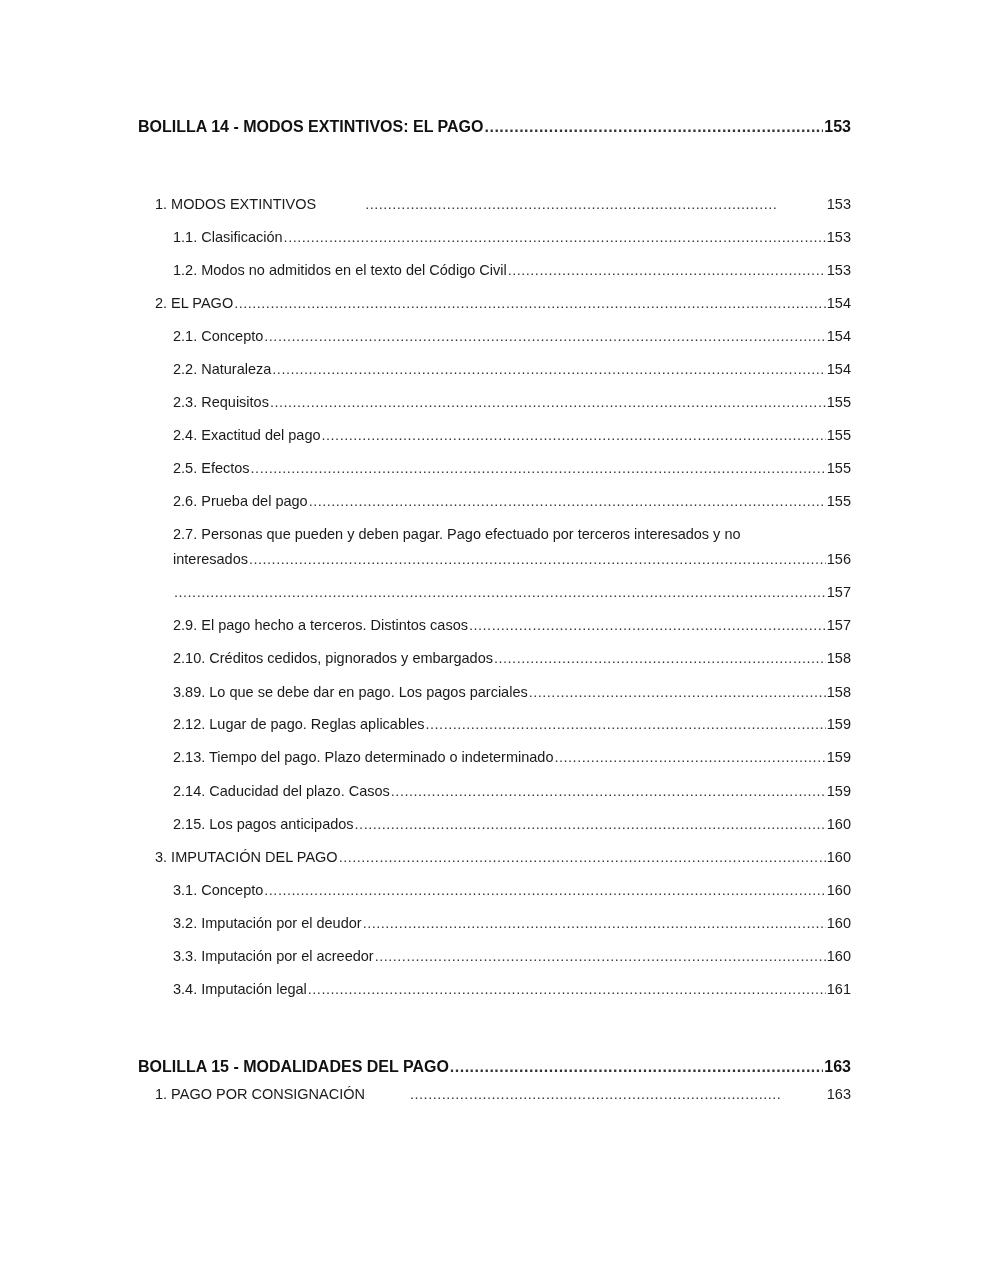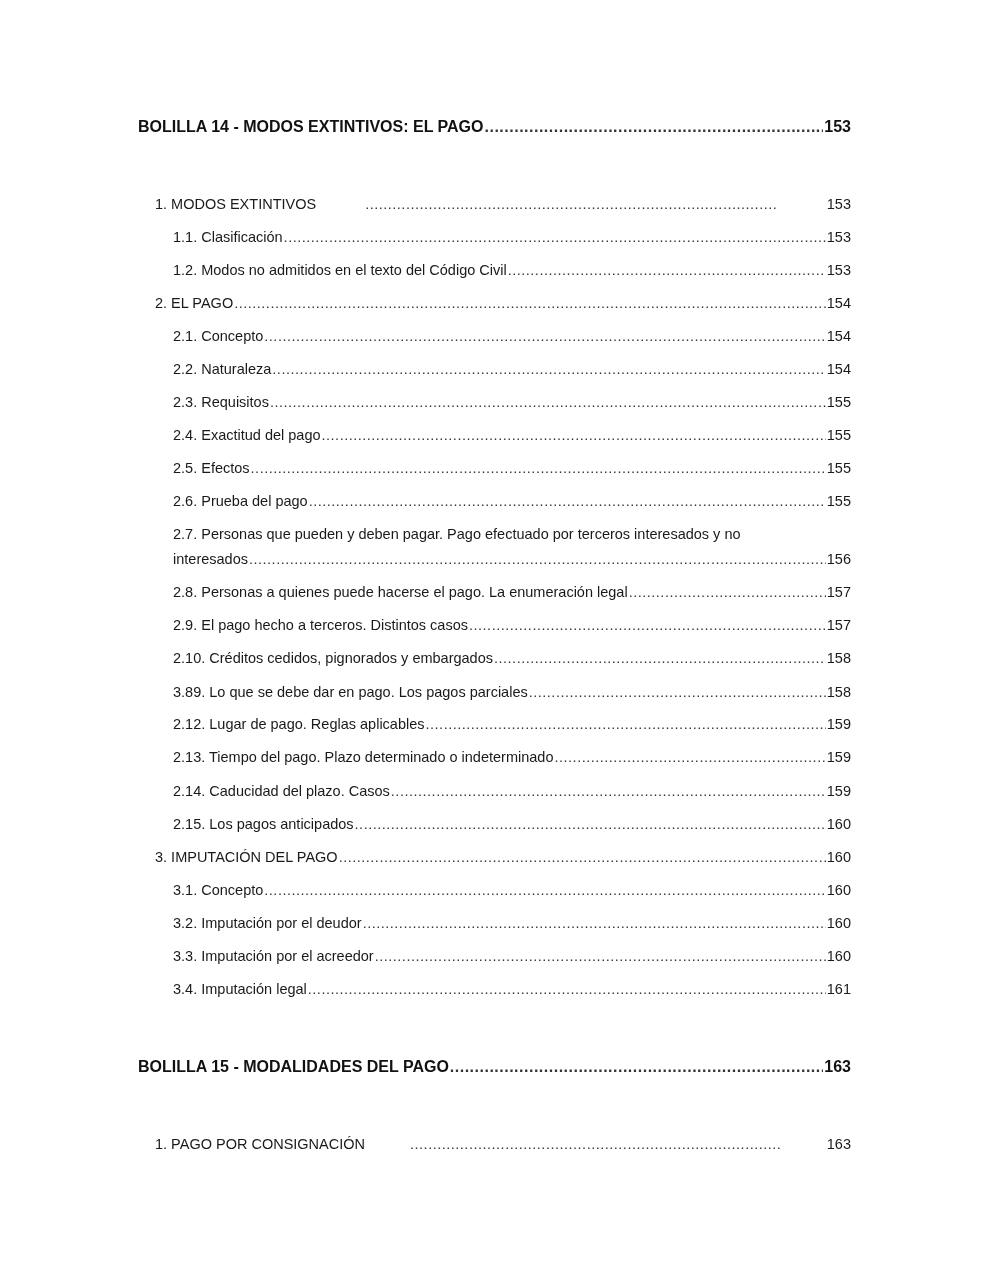--- a/index.html
+++ b/index.html
@@ -152,21 +152,20 @@
   <div class="toc-entry level2 wrapped" style="top:524px;">
     <span class="line1">2.7. Personas que pueden y deben pagar. Pago efectuado por terceros interesados y no</span>
     <div class="line2">
       <span class="label">interesados</span>
       <span class="dots"></span>
       <span class="page-num">156</span>
     </div>
   </div>
 
   <div class="toc-entry level2" style="top:582px;">
-    <span class="label">2.8. Personas a quienes puede hacerse el pago. La enumeración legal</span>
     <span class="dots"></span>
     <span class="page-num">157</span>
   </div>
 
   <div class="toc-entry level2" style="top:615px;">
     <span class="label">2.9. El pago hecho a terceros. Distintos casos</span>
     <span class="dots"></span>
     <span class="page-num">157</span>
   </div>
 
@@ -235,19 +234,19 @@
     <span class="dots"></span>
     <span class="page-num">161</span>
   </div>
 
   <div class="toc-entry bolilla" style="top:1056px;">
     <span class="label">BOLILLA 15 - MODALIDADES DEL PAGO</span>
     <span class="dots"></span>
     <span class="page-num">163</span>
   </div>
 
-  <div class="toc-entry level1" style="top:1134px;gap:44px;">
+  <div class="toc-entry level1" style="top:1084px;gap:44px;">
     <span class="label">1. PAGO POR CONSIGNACIÓN</span>
     <span class="dots"></span>
     <span class="page-num">163</span>
   </div>
 
 </div>
 
 </body></html>

